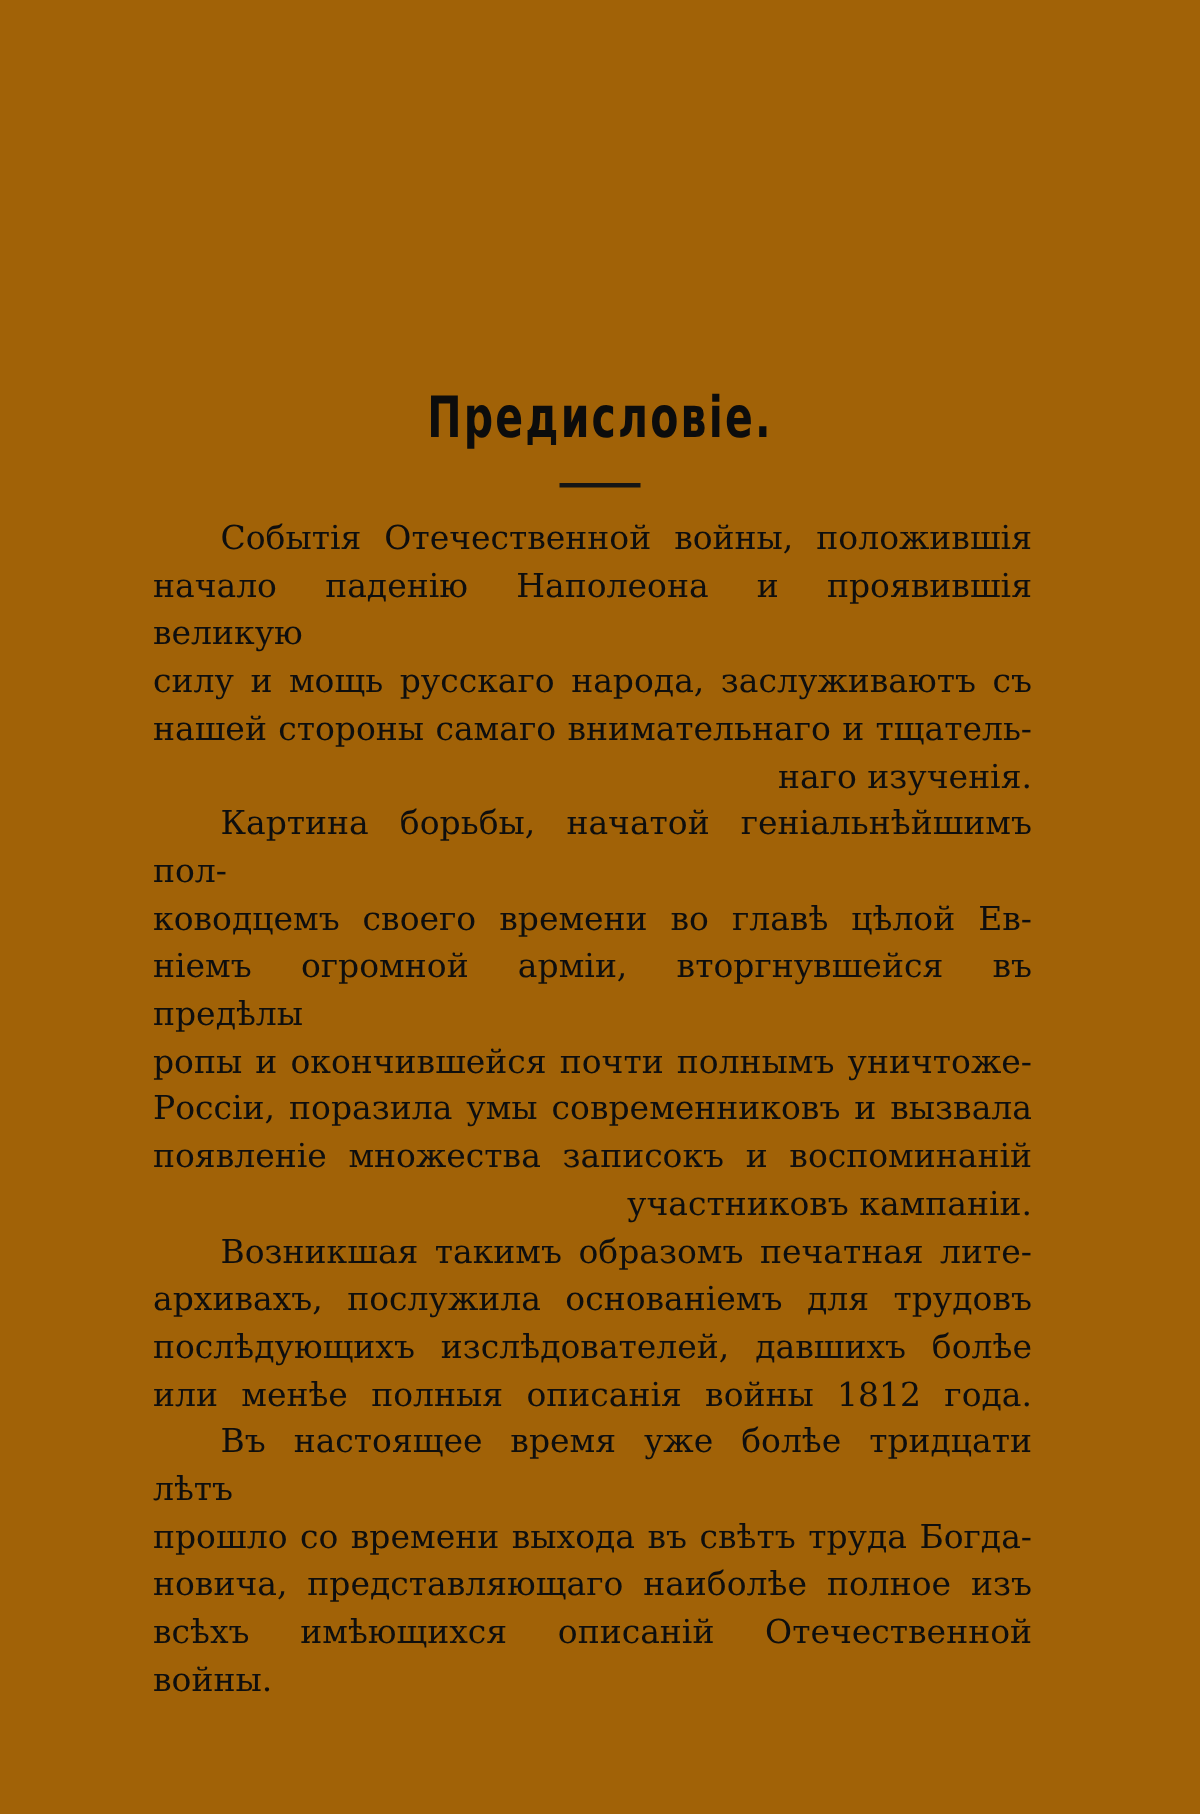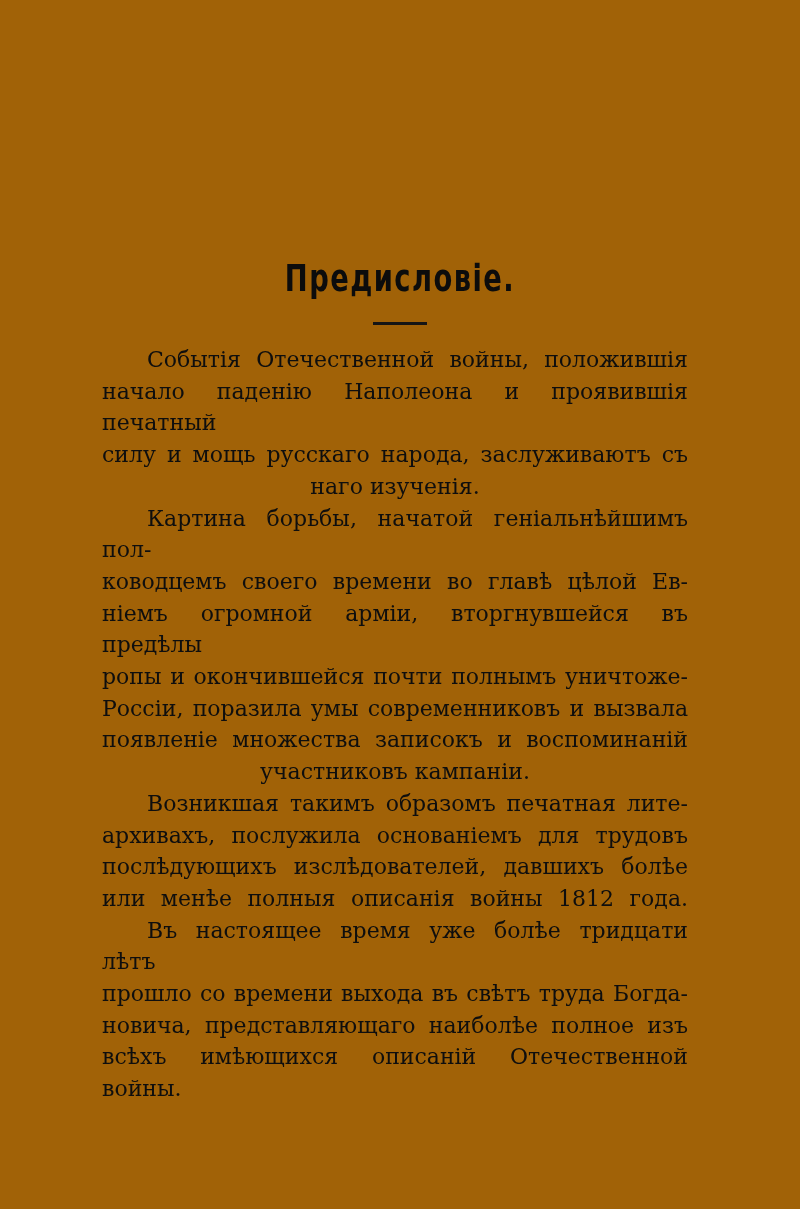--- a/index.html
+++ b/index.html
@@ -47,41 +47,42 @@
     line-height: 31.7px;
     color: #0e0e0e;
   }
   .para { margin: 0; padding: 0; }
   .line { margin: 0; padding: 0; }
   .line.j {
     text-align: justify;
     text-align-last: justify;
   }
   .line.last {
-    text-align: center;
+    text-align: right;
   }
   .line.indent {
     text-indent: 45px;
   }
 </style>
 </head>
 <body>
 
 <div class="page">
 
   <div class="title">Предисловіе.</div>
 
   <div class="title-rule"></div>
 
   <div class="text-block">
 
     <div class="para">
       <div class="line j indent">Событія Отечественной войны, положившія</div>
-      <div class="line j">начало паденію Наполеона и проявившія печатный</div>
+      <div class="line j">начало паденію Наполеона и проявившія великую</div>
       <div class="line j">силу и мощь русскаго народа, заслуживаютъ съ</div>
+      <div class="line j">нашей стороны самаго внимательнаго и тщатель-</div>
       <div class="line last">наго изученія.</div>
     </div>
 
     <div class="para">
       <div class="line j indent">Картина борьбы, начатой геніальнѣйшимъ пол-</div>
       <div class="line j">ководцемъ своего времени во главѣ цѣлой Ев-</div>
       <div class="line j">ніемъ огромной арміи, вторгнувшейся въ предѣлы</div>
       <div class="line j">ропы и окончившейся почти полнымъ уничтоже-</div>
       <div class="line j">Россіи, поразила умы современниковъ и вызвала</div>
       <div class="line j">появленіе множества записокъ и воспоминаній</div>

